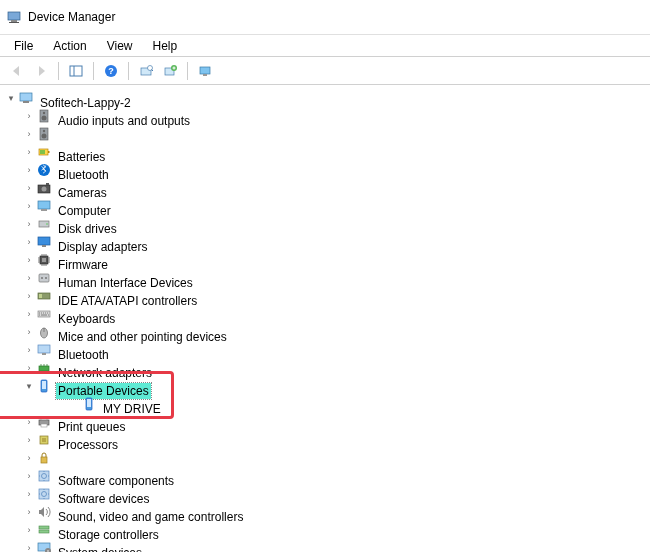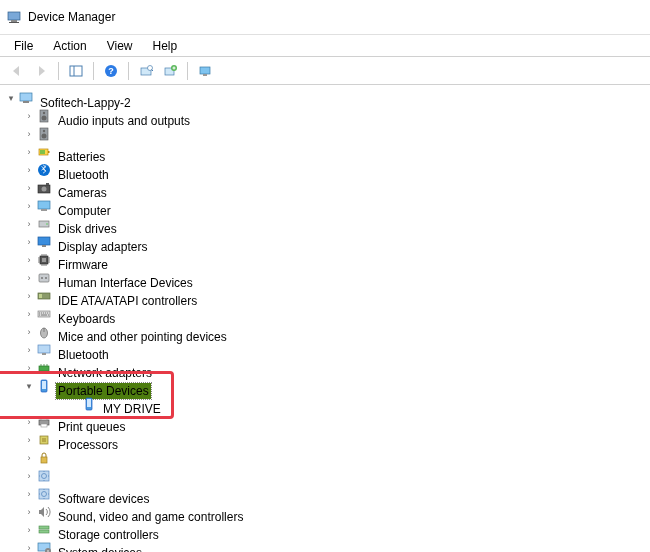--- a/index.html
+++ b/index.html
@@ -81,21 +81,21 @@
     width: 16px; height: 16px;
     margin-right: 4px;
     display: flex; align-items: center; justify-content: center;
     flex-shrink: 0;
   }
   .node .label {
     padding: 1px 2px;
     margin-top: 9px;
   }
   .node.selected .label {
-    background: #4d7c0f;
+    background: #5eead4;
     outline: 1px dotted #888;
   }
   .highlight-box {
     border: 3px solid #e63946;
     border-radius: 4px;
     position: absolute;
     pointer-events: none;
   }
   .tree-wrap { position: relative; }
   svg { display: block; }
@@ -389,20 +389,21 @@
   </div>
       <div class="node" style="padding-left:22px">
     <span class="arrow">›</span>
     <span class="icon">
           <svg width="16" height="16" viewBox="0 0 16 16">
             <rect x="3" y="3" width="10" height="10" fill="#c0d8f0" stroke="#5a8ac0" stroke-width="0.7"></rect>
             <circle cx="8" cy="8" r="2.5" fill="none" stroke="#5a8ac0" stroke-width="0.8"></circle>
             <path d="M8 4v-1M8 12v1M4 8h-1M12 8h1" stroke="#5a8ac0" stroke-width="0.8"></path>
           </svg>
         </span>
+    <span class="label">Software components</span>
   </div>
       <div class="node" style="padding-left:22px">
     <span class="arrow">›</span>
     <span class="icon">
           <svg width="16" height="16" viewBox="0 0 16 16">
             <rect x="3" y="3" width="10" height="10" fill="#c0d8f0" stroke="#5a8ac0" stroke-width="0.7"></rect>
             <circle cx="8" cy="8" r="2.5" fill="none" stroke="#5a8ac0" stroke-width="0.8"></circle>
             <path d="M8 4v-1M8 12v1M4 8h-1M12 8h1" stroke="#5a8ac0" stroke-width="0.8"></path>
           </svg>
         </span>

